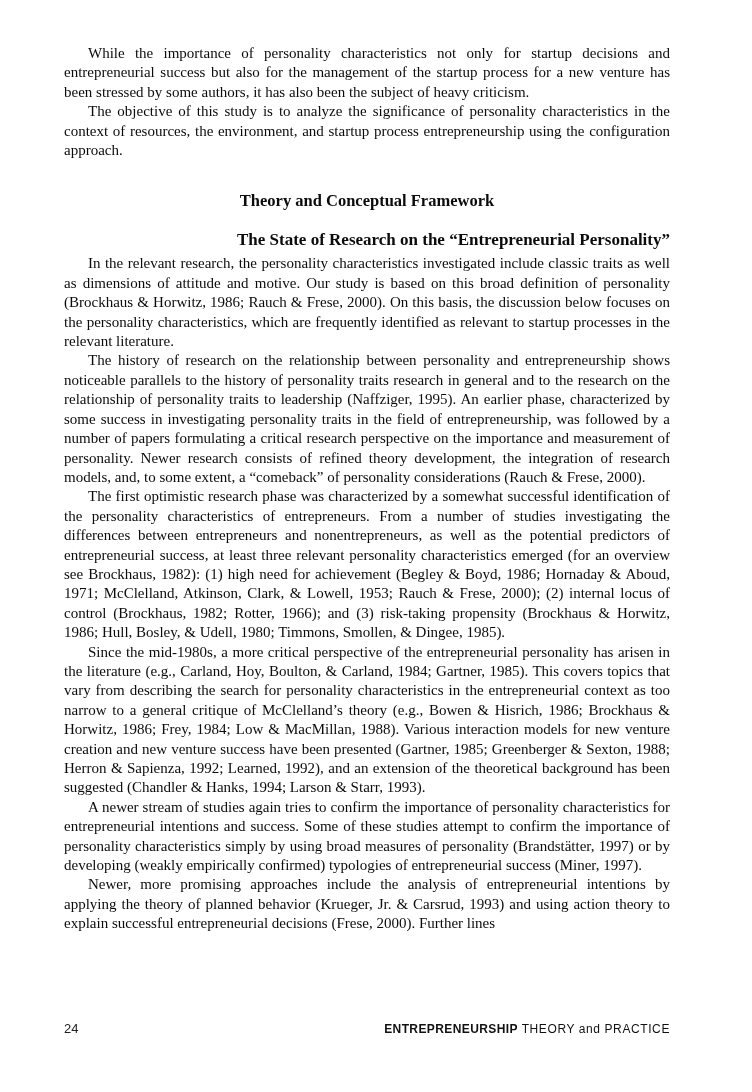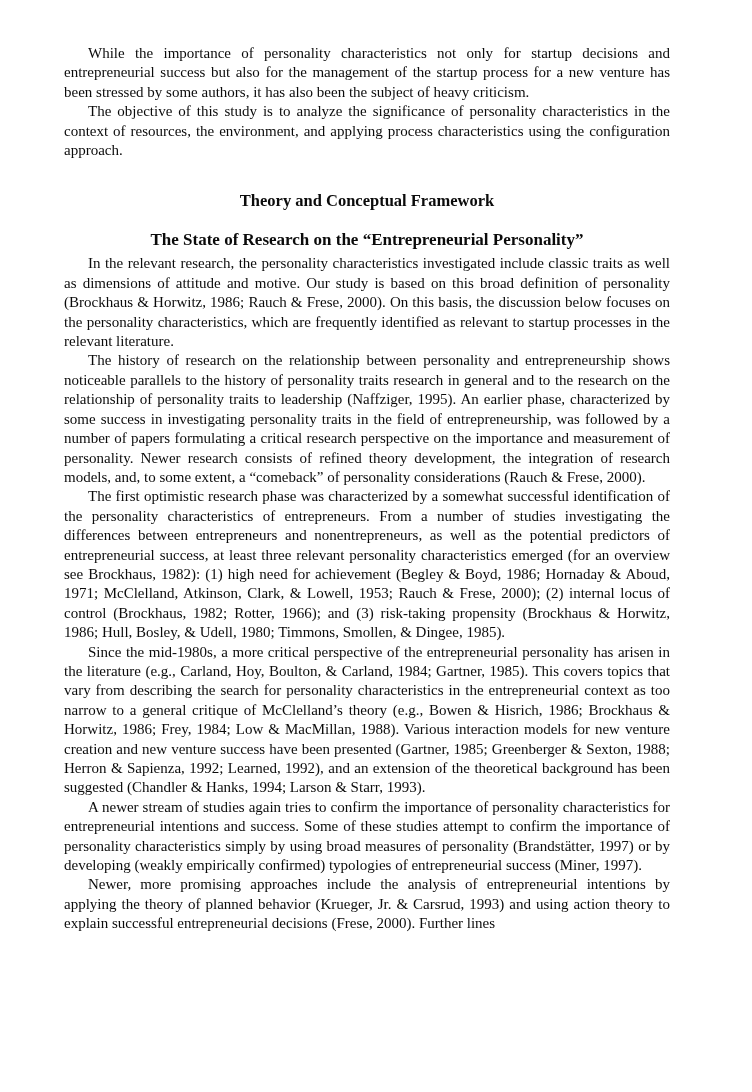--- a/index.html
+++ b/index.html
@@ -29,21 +29,21 @@
     font-size: 16.5px;
     font-weight: bold;
     text-align: center;
     margin: 31px 0 18px 0;
     line-height: 20px;
     font-family: Liberation Serif, serif;
   }
   .sub-heading {
     font-size: 17px;
     font-weight: bold;
-    text-align: center;
+    text-align: right;
     margin: 0 0 4px 0;
     line-height: 21px;
   }
   .footer {
     position: absolute;
     left: 64px;
     right: 82px;
     top: 1021px;
     display: flex;
     justify-content: space-between;
@@ -68,26 +68,32 @@
     font-weight: 400;
     letter-spacing: 0.6px;
   }
 </style>
 </head>
 <body>
 
 <div class="page">
   <div class="content">
     <p class="para indent">While the importance of personality characteristics not only for startup decisions and entrepreneurial success but also for the management of the startup process for a new venture has been stressed by some authors, it has also been the subject of heavy criticism.</p>
-    <p class="para indent">The objective of this study is to analyze the significance of personality characteristics in the context of resources, the environment, and applying process characteristics using the configuration approach.</p>
+    <p class="para indent">The objective of this study is to analyze the significance of personality characteristics in the context of resources, the environment, and startup process entrepreneurship using the configuration approach.</p>
 
     <div class="main-heading">Theory and Conceptual Framework</div>
     <div class="sub-heading">The State of Research on the “Entrepreneurial Personality”</div>
 
     <p class="para indent">In the relevant research, the personality characteristics investigated include classic traits as well as dimensions of attitude and motive. Our study is based on this broad definition of personality (Brockhaus &amp; Horwitz, 1986; Rauch &amp; Frese, 2000). On this basis, the discussion below focuses on the personality characteristics, which are frequently identified as relevant to startup processes in the relevant literature.</p>
     <p class="para indent">The history of research on the relationship between personality and entrepreneurship shows noticeable parallels to the history of personality traits research in general and to the research on the relationship of personality traits to leadership (Naffziger, 1995). An earlier phase, characterized by some success in investigating personality traits in the field of entrepreneurship, was followed by a number of papers formulating a critical research perspective on the importance and measurement of personality. Newer research consists of refined theory development, the integration of research models, and, to some extent, a “comeback” of personality considerations (Rauch &amp; Frese, 2000).</p>
     <p class="para indent">The first optimistic research phase was characterized by a somewhat successful identification of the personality characteristics of entrepreneurs. From a number of studies investigating the differences between entrepreneurs and nonentrepreneurs, as well as the potential predictors of entrepreneurial success, at least three relevant personality characteristics emerged (for an overview see Brockhaus, 1982): (1) high need for achievement (Begley &amp; Boyd, 1986; Hornaday &amp; Aboud, 1971; McClelland, Atkinson, Clark, &amp; Lowell, 1953; Rauch &amp; Frese, 2000); (2) internal locus of control (Brockhaus, 1982; Rotter, 1966); and (3) risk-taking propensity (Brockhaus &amp; Horwitz, 1986; Hull, Bosley, &amp; Udell, 1980; Timmons, Smollen, &amp; Dingee, 1985).</p>
     <p class="para indent">Since the mid-1980s, a more critical perspective of the entrepreneurial personality has arisen in the literature (e.g., Carland, Hoy, Boulton, &amp; Carland, 1984; Gartner, 1985). This covers topics that vary from describing the search for personality characteristics in the entrepreneurial context as too narrow to a general critique of McClelland’s theory (e.g., Bowen &amp; Hisrich, 1986; Brockhaus &amp; Horwitz, 1986; Frey, 1984; Low &amp; MacMillan, 1988). Various interaction models for new venture creation and new venture success have been presented (Gartner, 1985; Greenberger &amp; Sexton, 1988; Herron &amp; Sapienza, 1992; Learned, 1992), and an extension of the theoretical background has been suggested (Chandler &amp; Hanks, 1994; Larson &amp; Starr, 1993).</p>
     <p class="para indent">A newer stream of studies again tries to confirm the importance of personality characteristics for entrepreneurial intentions and success. Some of these studies attempt to confirm the importance of personality characteristics simply by using broad measures of personality (Brandstätter, 1997) or by developing (weakly empirically confirmed) typologies of entrepreneurial success (Miner, 1997).</p>
     <p class="para indent">Newer, more promising approaches include the analysis of entrepreneurial intentions by applying the theory of planned behavior (Krueger, Jr. &amp; Carsrud, 1993) and using action theory to explain successful entrepreneurial decisions (Frese, 2000). Further lines</p>
   </div>
 
+  <div class="footer">
+    <span class="page-number">24</span>
+    <span class="journal">
+      <span class="j-bold">ENTREPRENEURSHIP</span><span class="j-light"> THEORY and PRACTICE</span>
+    </span>
+  </div>
 </div>
 
 </body></html>

